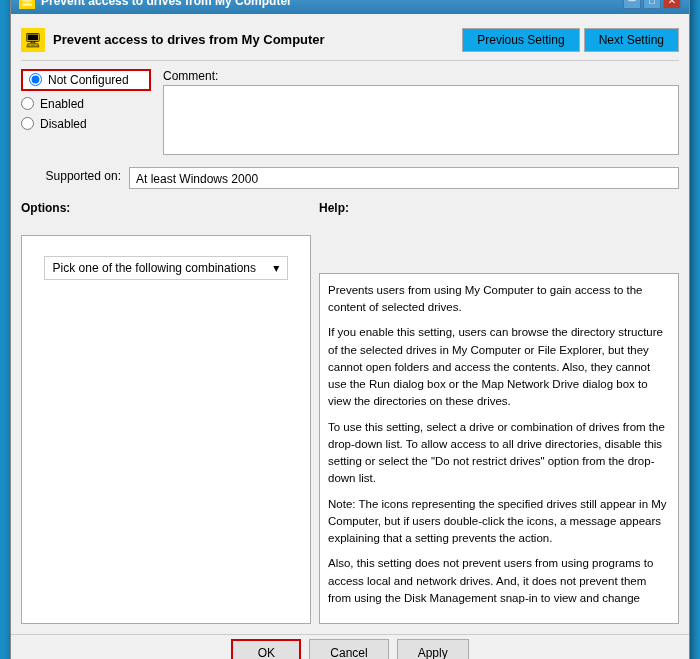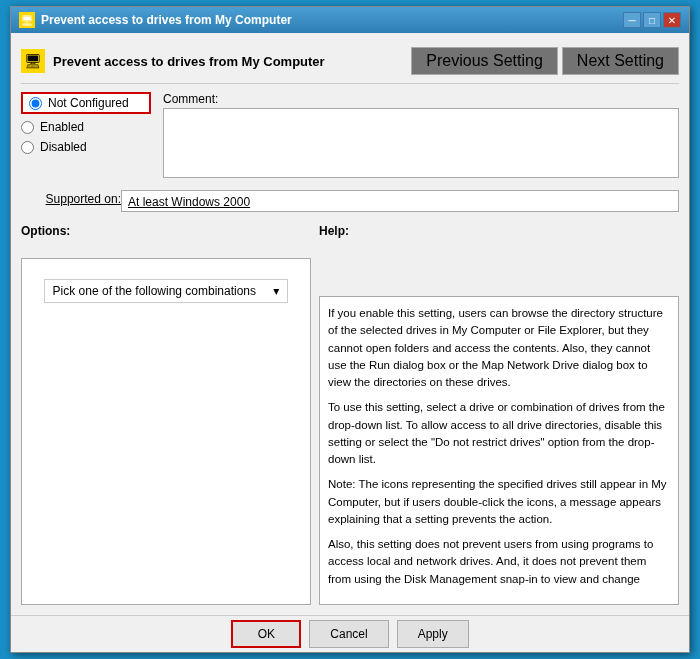--- a/index.html
+++ b/index.html
@@ -97,24 +97,24 @@
     .header-title {
       font-size: 13px;
       font-weight: 600;
     }
     .nav-buttons {
       display: flex;
       gap: 4px;
     }
     .nav-btn {
       padding: 4px 14px;
-      background: #737373;
-      border: 1px solid #aaa;
-      cursor: pointer;
-      font-size: 16px;
+      background: #0ea5e9;
+      border: 1px solid #aaa;
+      cursor: pointer;
+      font-size: 12px;
     }
     .config-section {
       display: flex;
       gap: 12px;
       align-items: flex-start;
     }
     .radio-group {
       display: flex;
       flex-direction: column;
       gap: 6px;
@@ -144,22 +144,22 @@
       height: 70px;
       border: 1px solid #aaa;
       background: white;
       resize: none;
       font-size: 11px;
       padding: 2px;
     }
     .supported-row {
       display: flex;
       align-items: flex-start;
+      gap: 8px;
       margin-top: 4px;
-      text-decoration: underline;
     }
     .supported-label {
       font-size: 12px;
       white-space: nowrap;
       padding-top: 2px;
       min-width: 100px;
       text-align: right;
     }
     .supported-box {
       flex: 1;
@@ -309,20 +309,21 @@
           <div class="options-dropdown">
             <span>Pick one of the following combinations</span>
             <span>▾</span>
           </div>
         </div>
       </div>
 
       <div class="help-panel">
         <div class="section-header">Help:</div>
         <div class="help-box">
+          <p>Prevents users from using My Computer to gain access to the content of selected drives.</p>
           <p>If you enable this setting, users can browse the directory structure of the selected drives in My Computer or File Explorer, but they cannot open folders and access the contents. Also, they cannot use the Run dialog box or the Map Network Drive dialog box to view the directories on these drives.</p>
           <p>To use this setting, select a drive or combination of drives from the drop-down list. To allow access to all drive directories, disable this setting or select the "Do not restrict drives" option from the drop-down list.</p>
           <p>Note: The icons representing the specified drives still appear in My Computer, but if users double-click the icons, a message appears explaining that a setting prevents the action.</p>
           <p> Also, this setting does not prevent users from using programs to access local and network drives. And, it does not prevent them from using the Disk Management snap-in to view and change</p>
         </div>
       </div>
     </div>
   </div>
 
   <div class="dialog-footer">

